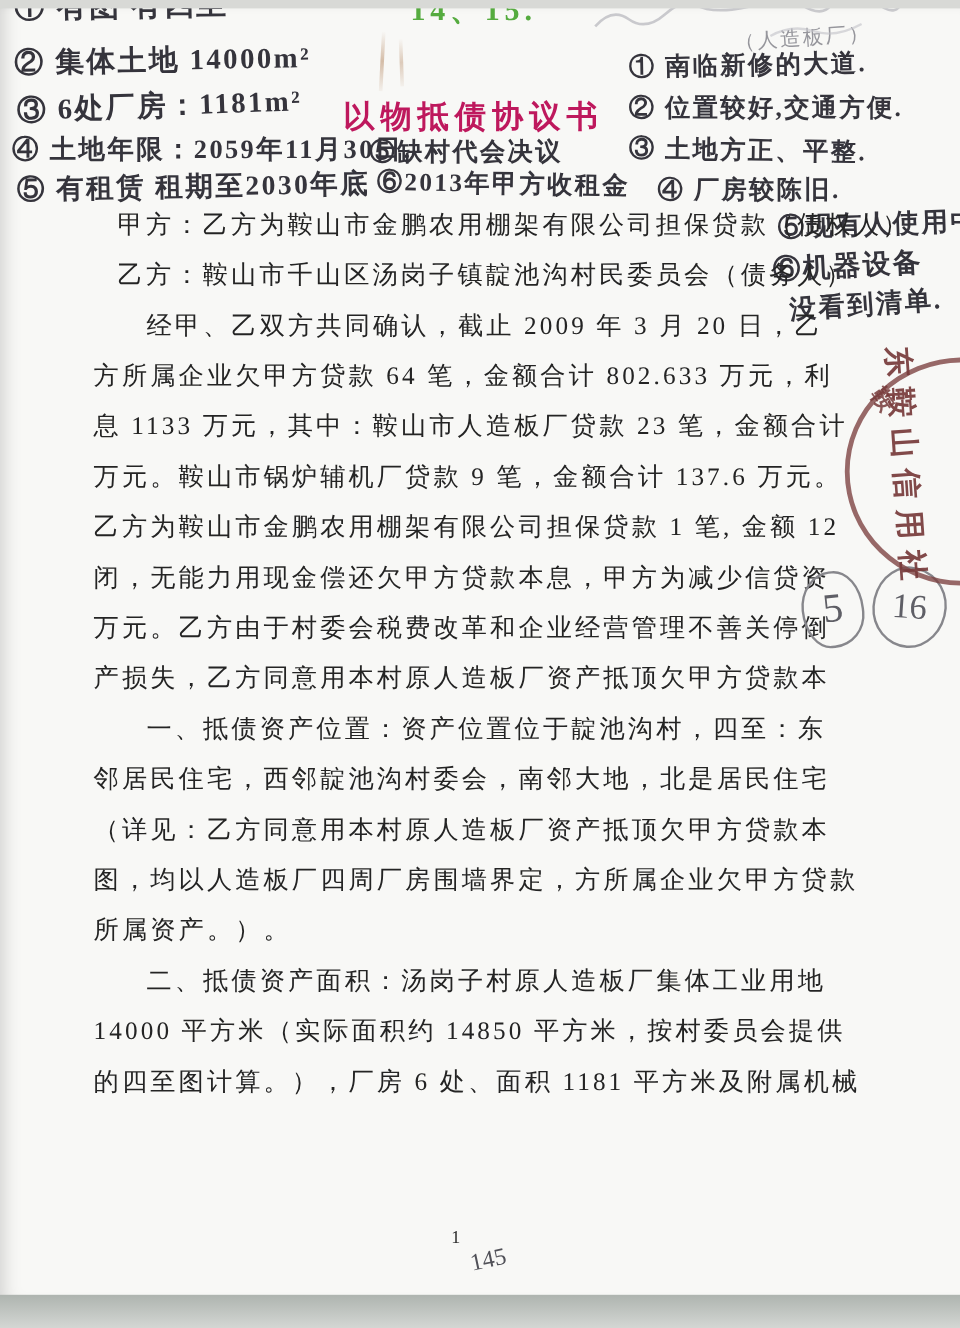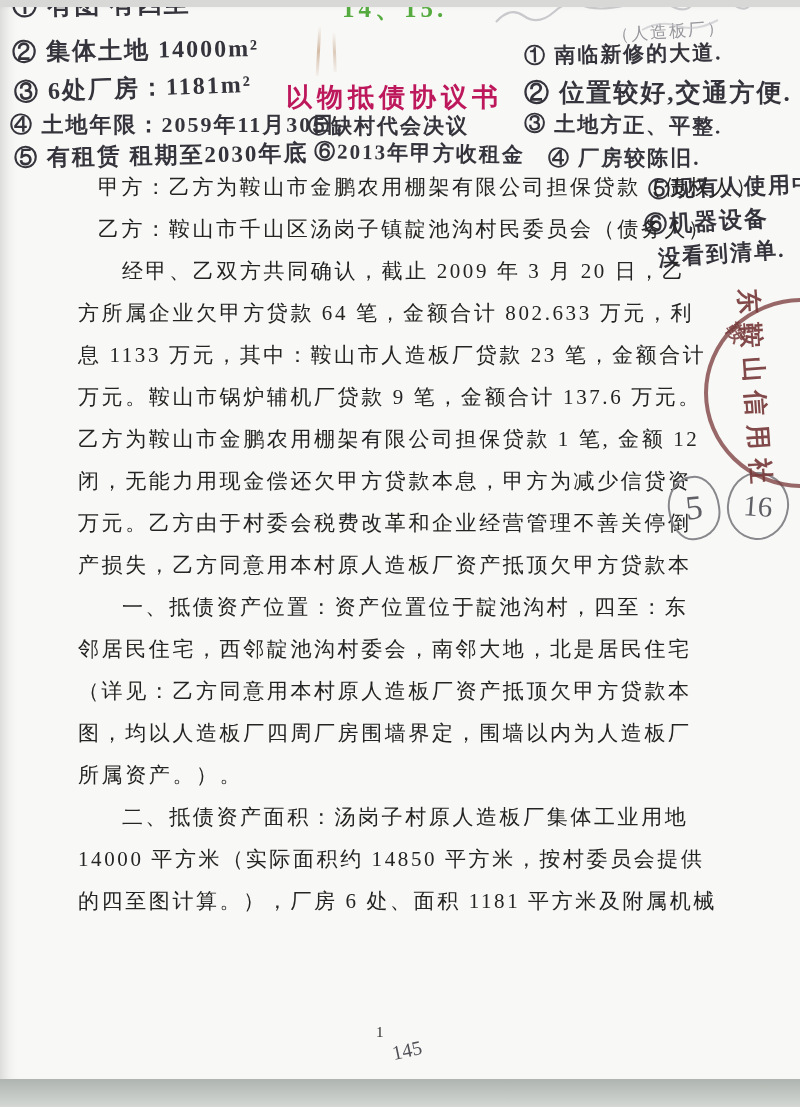--- a/index.html
+++ b/index.html
@@ -66,21 +66,21 @@
 
     <div class="hw" style="left:12px;top:-12px;font-size:25px;transform:rotate(-1deg);">① 有图 有四至</div>
     <div class="hw" style="left:12px;top:34px;font-size:24px;transform:rotate(-1deg);">② 集体土地 14000m²</div>
     <div class="hw" style="left:14px;top:72px;font-size:24px;transform:rotate(-2deg);">③ 6处厂房：1181m²</div>
     <div class="hw" style="left:10px;top:110px;font-size:22px;">④ 土地年限：2059年11月30日.</div>
     <div class="hw" style="left:14px;top:140px;font-size:23px;transform:rotate(-1deg);">⑤ 有租赁 租期至2030年底</div>
 
     <div class="hw green" style="left:342px;top:-8px;font-size:25px;letter-spacing:4px;">14、15.</div>
 
     <div class="hw" style="left:524px;top:40px;font-size:21px;transform:rotate(-1deg);">① 南临新修的大道.</div>
-    <div class="hw" style="left:524px;top:76px;font-size:25px;text-align:right;">② 位置较好,交通方便.</div>
+    <div class="hw" style="left:524px;top:76px;font-size:21px;text-align:right;">② 位置较好,交通方便.</div>
     <div class="hw" style="left:524px;top:111px;font-size:21px;transform:rotate(1deg);">③ 土地方正、平整.</div>
     <div class="hw" style="left:524px;top:144px;font-size:21px;margin-left:24px;">④ 厂房较陈旧.</div>
 
     <div class="hw" style="left:648px;top:172px;font-size:22px;transform:rotate(-2deg);">⑤现有人使用中</div>
     <div class="hw" style="left:644px;top:206px;font-size:23px;transform:rotate(-3deg);">⑥机器设备</div>
     <div class="hw" style="left:658px;top:239px;font-size:22px;transform:rotate(-4deg);">没看到清单.</div>
 
     <div class="doc-title">以物抵债协议书</div>
     <div class="hw" style="left:308px;top:112px;font-size:21px;">⑤缺村代会决议</div>
     <div class="hw" style="left:314px;top:139px;font-size:21px;transform:rotate(1deg);">⑥2013年甲方收租金</div>
@@ -92,21 +92,21 @@
       <div class="bl">方所属企业欠甲方贷款 64 笔，金额合计 802.633 万元，利</div>
       <div class="bl">息 1133 万元，其中：鞍山市人造板厂贷款 23 笔，金额合计</div>
       <div class="bl">万元。鞍山市锅炉辅机厂贷款 9 笔，金额合计 137.6 万元。</div>
       <div class="bl">乙方为鞍山市金鹏农用棚架有限公司担保贷款 1 笔, 金额 12</div>
       <div class="bl">闭，无能力用现金偿还欠甲方贷款本息，甲方为减少信贷资</div>
       <div class="bl">万元。乙方由于村委会税费改革和企业经营管理不善关停倒</div>
       <div class="bl">产损失，乙方同意用本村原人造板厂资产抵顶欠甲方贷款本</div>
       <div class="bl ind2">一、抵债资产位置：资产位置位于靛池沟村，四至：东</div>
       <div class="bl">邻居民住宅，西邻靛池沟村委会，南邻大地，北是居民住宅</div>
       <div class="bl">（详见：乙方同意用本村原人造板厂资产抵顶欠甲方贷款本</div>
-      <div class="bl">图，均以人造板厂四周厂房围墙界定，围墙以内为人造板厂</div>
+      <div class="bl">图，均以人造板厂四周厂房围墙界定，方所属企业欠甲方贷款</div>
       <div class="bl">所属资产。）。</div>
       <div class="bl ind2">二、抵债资产面积：汤岗子村原人造板厂集体工业用地</div>
       <div class="bl">14000 平方米（实际面积约 14850 平方米，按村委员会提供</div>
       <div class="bl">的四至图计算。），厂房 6 处、面积 1181 平方米及附属机械</div>
     </div>
 
     <div class="stamp">
       <div class="stamp-circle"></div>
       <div class="stamp-extra">鞍</div>
       <div class="stamp-text">东鞍山信用社</div>

